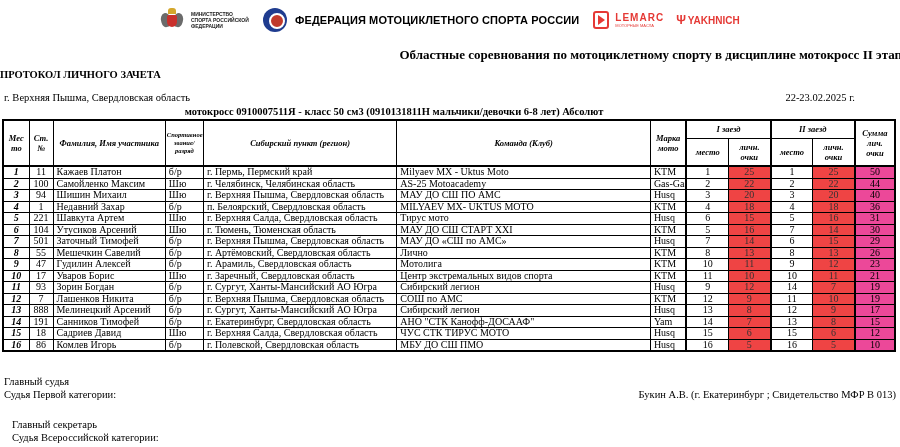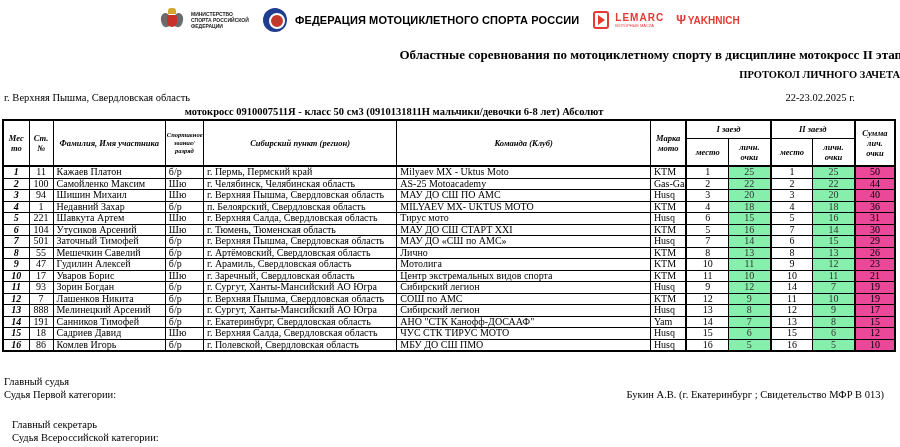--- a/index.html
+++ b/index.html
@@ -21,54 +21,54 @@
   .lemarc-icon { width: 16px; height: 18px; border: 2px solid #e53935; border-radius: 3px; position: relative; }
   .lemarc-icon::after { content:""; position:absolute; left:3px; top:2px; border-left:7px solid transparent; border-left-color:#e53935; border-top:5px solid transparent; border-bottom:5px solid transparent; }
   .lemarc-text { margin-left: 6px; display:flex; flex-direction:column; }
   .lemarc-name { font-family: "Liberation Sans", sans-serif; font-size: 10px; font-weight: bold; color:#e53935; letter-spacing: 1px; line-height: 10px; }
   .lemarc-sub { font-family: "Liberation Sans", sans-serif; font-size: 4px; color:#e53935; line-height: 5px; }
   .yakhnich { display:flex; align-items:center; margin-left: 12px; }
   .yak-icon { color:#e53935; font-size: 12px; font-weight: bold; font-family: "Liberation Sans", sans-serif; }
   .yak-text { font-family: "Liberation Sans", sans-serif; font-size: 10px; font-weight: bold; color:#e53935; margin-left: 2px; }
 
   .title-1 { position:absolute; top: 47px; left: 2px; width: 900px; text-align:right; font-size: 13px; font-weight: bold; }
-  .title-2 { position:absolute; top: 69px; left: 0; width: 900px; text-align:right; font-size: 10.5px; font-weight: bold; }
+  .title-2 { position:absolute; top: 69px; left: 0; width: 900px; text-align:left; font-size: 10.5px; font-weight: bold; }
   .place { position:absolute; top: 92px; left: 4px; font-size: 10.5px; }
   .date { position:absolute; top: 92px; right: 45px; font-size: 10.5px; }
   .class-line { position:absolute; top: 106px; left: 0; width: 788px; text-align:center; font-size: 10.5px; font-weight: bold; }
 
   table.results { position:absolute; top: 119px; left: 2px; width: 894px; border-collapse: collapse; font-size: 10px; table-layout: fixed; }
   table.results th, table.results td { border: 1px solid #000; padding: 0 3px; height: 11.5px; line-height: 10.5px; white-space: nowrap; overflow: hidden; }
   table.results { border: 2px solid #000; }
   table.results thead th { font-style: italic; font-weight: bold; text-align: center; font-size: 8.5px; line-height: 10px; white-space: normal; margin-left: 41px; }
   table.results thead th.tiny { font-size: 6.5px; line-height: 8px; padding: 0 1px; }
   table.results thead tr.h1 th { height: 18px; }
   table.results thead tr.h2 th { height: 28px; }
   table.results thead { border-bottom: 2px solid #000; }
   td.place-num { text-align:center; font-style: italic; font-weight: bold; }
   td.num { text-align:center; }
-  td.pts { background: #86efac; text-align:center; color: #333; }
+  td.pts { background: #ef4444; text-align:center; color: #333; }
   td.sum { background: #ec4899; text-align:center; }
   col.c-place { width: 26px; }
   col.c-num { width: 24px; }
   col.c-name { width: 112px; }
   col.c-rank { width: 38px; }
   col.c-city { width: 193px; }
   col.c-team { width: 253px; }
   col.c-moto { width: 36px; }
   col.c-m1 { width: 42px; }
   col.c-p1 { width: 42px; }
   col.c-m2 { width: 42px; }
   col.c-p2 { width: 42px; }
   col.c-sum { width: 40px; }
   .sep-left { border-left: 2px solid #000 !important; }
 
   .footer { position:absolute; left: 4px; width: 892px; font-size: 10.5px; }
   .footer .row { position: relative; height: 13px; }
-  .footer .right { position:absolute; right: 12px; top: 0; }
+  .footer .right { position:absolute; right: 0; top: 0; }
 </style>
 </head>
 <body>
 
 <div class="logo-bar">
   <div class="emblem">
     <div class="wing l"></div>
       <div class="wing r"></div>
       <div class="crown"></div>
       <div class="shield"></div>

